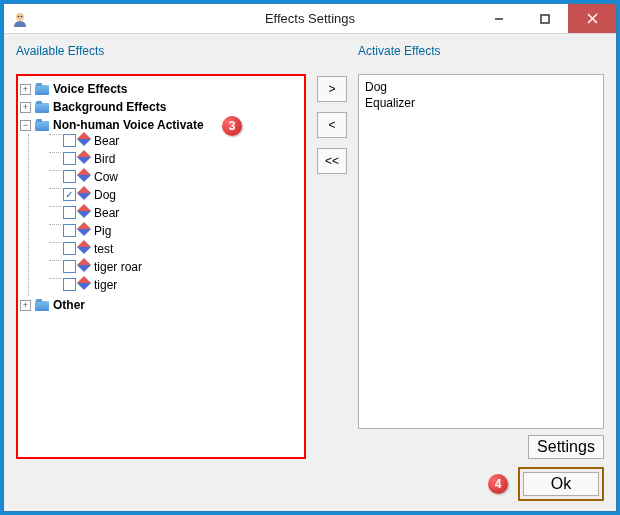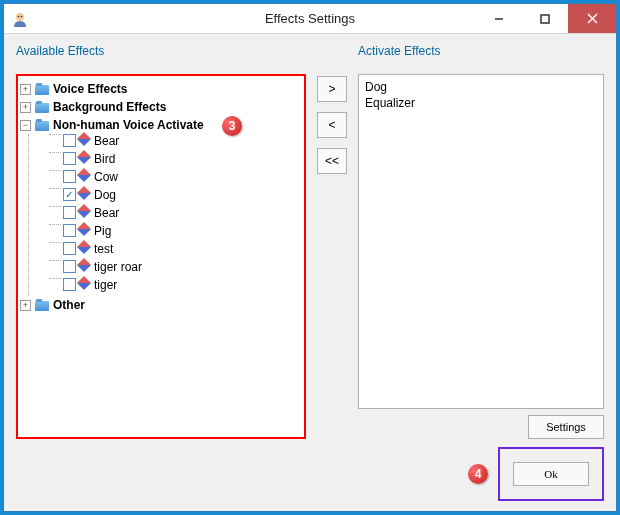--- a/index.html
+++ b/index.html
@@ -111,28 +111,27 @@
     justify-content:flex-end;
     gap: 10px;
     margin-top: 8px;
     align-items:center;
   }
   .dlg-btn {
     min-width: 76px;
     height: 24px;
     background: #f9f9f9;
     border: 1px solid #adadad;
-    font-size: 11px;
+    font-size: 16px;
     display:flex;align-items:center;justify-content:center;
     cursor: default;
   }
   .ok-wrap {
-    border: 2px solid #6d28d9;
-    padding: 13px;
-    font-family: Liberation Serif, serif;
+    border: 2px solid #a16207;
+    padding: 3px;
   }
   
   .tree-root { font-size: 12px; }
   .node {
     display: flex;
     align-items: center;
     height: 18px;
     position: relative;
   }
   .expander {

